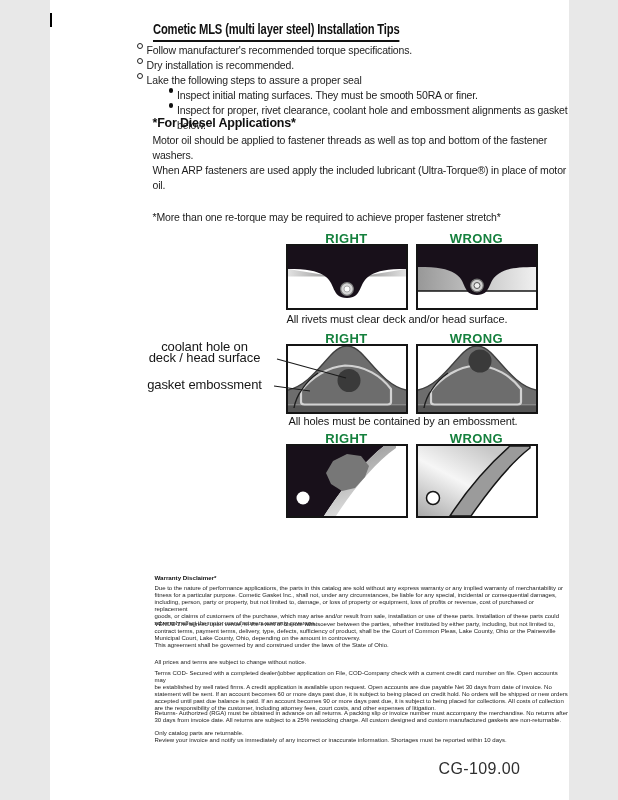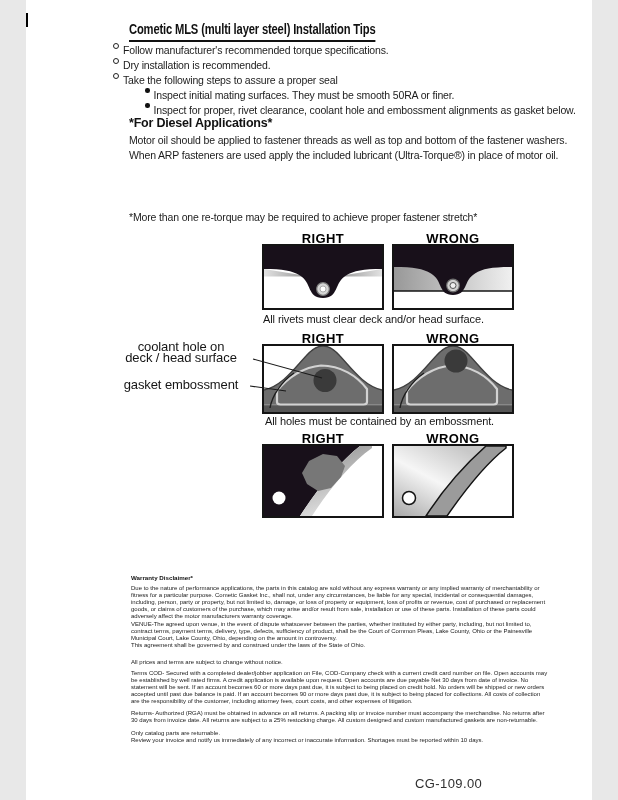--- a/index.html
+++ b/index.html
@@ -1,42 +1,42 @@
 <!DOCTYPE html>
 <html><head>
 <meta charset="utf-8">
 <style>
   html,body{margin:0;padding:0;background:#e8e8e8;}
   .page{
-    position:relative;width:566px;height:800px;background:#ffffff;
+    position:relative;width:519px;height:800px;background:#ffffff;
     font-family:"Liberation Sans",sans-serif;color:#1c1c1c;overflow:hidden;
     margin:0 auto;
   }
   .abs{position:absolute;}
   .pre{white-space:pre-line;}
   .title{
     font-size:14px;font-weight:bold;color:#111;
     border-bottom:2px solid #111;padding-bottom:3px;
     transform:scaleX(0.80);transform-origin:left center;
     white-space:nowrap;display:inline-block;letter-spacing:-0.2px;
   }
   .body-text{font-size:10.5px;line-height:15px;letter-spacing:-0.15px;color:#1c1c1c;}
   .bullet-line{display:flex;align-items:flex-start;height:15px;}
   .o-bullet{width:4px;height:4px;border:1.1px solid #222;border-radius:50%;
     display:inline-block;margin-right:4px;flex:none;}
   .f-bullet{width:4.5px;height:4.5px;background:#111;border-radius:50%;
     display:inline-block;margin-right:4px;flex:none;}
   .section-head{font-size:12.5px;font-weight:bold;color:#111;letter-spacing:-0.2px;}
-  .rw-head{font-size:13px;font-weight:bold;color:#000000;text-align:center;letter-spacing:0.4px;}
+  .rw-head{font-size:13px;font-weight:bold;color:#15803d;text-align:center;letter-spacing:0.4px;}
   .caption{font-size:11px;letter-spacing:-0.1px;line-height:12.5px;color:#161616;}
   .diag{border:2px solid #141414;display:block;background:#fff;}
   .lbl{font-size:13px;line-height:11px;text-align:center;color:#161616;letter-spacing:-0.1px;}
   .warranty{font-size:6px;line-height:7px;color:#222;letter-spacing:0;}
   .warranty-head{font-size:6.2px;font-weight:bold;color:#111;}
-  .footer-code{font-size:13px;color:#2f2f2f;letter-spacing:0.4px;margin-top:16px;}
+  .footer-code{font-size:16px;color:#2f2f2f;letter-spacing:0.4px;}
 </style>
 </head>
 <body>
 
 <div class="page">
 
   <div class="abs" style="left:0;top:13px;width:2px;height:14px;background:#000;"></div>
 
   <div class="abs" style="left:103px;top:20px;">
     <span class="title">Cometic MLS (multi layer steel) Installation Tips</span>
@@ -46,21 +46,21 @@
     <div class="bullet-line">
       <span class="o-bullet"></span>
       <span>Follow manufacturer's recommended torque specifications.</span>
     </div>
     <div class="bullet-line">
       <span class="o-bullet"></span>
       <span>Dry installation is recommended.</span>
     </div>
     <div class="bullet-line">
       <span class="o-bullet"></span>
-      <span>Take the following steps to assure a proper seal</span>
+      <span>Lake the following steps to assure a proper seal</span>
     </div>
     <div class="bullet-line" style="margin-left:32px;">
       <span class="f-bullet"></span>
       <span>Inspect initial mating surfaces.  They must be smooth 50RA or finer.</span>
     </div>
     <div class="bullet-line" style="margin-left:32px;">
       <span class="f-bullet"></span>
       <span>Inspect for proper, rivet clearance, coolant hole and embossment alignments as gasket below.</span>
     </div>
   </div>

